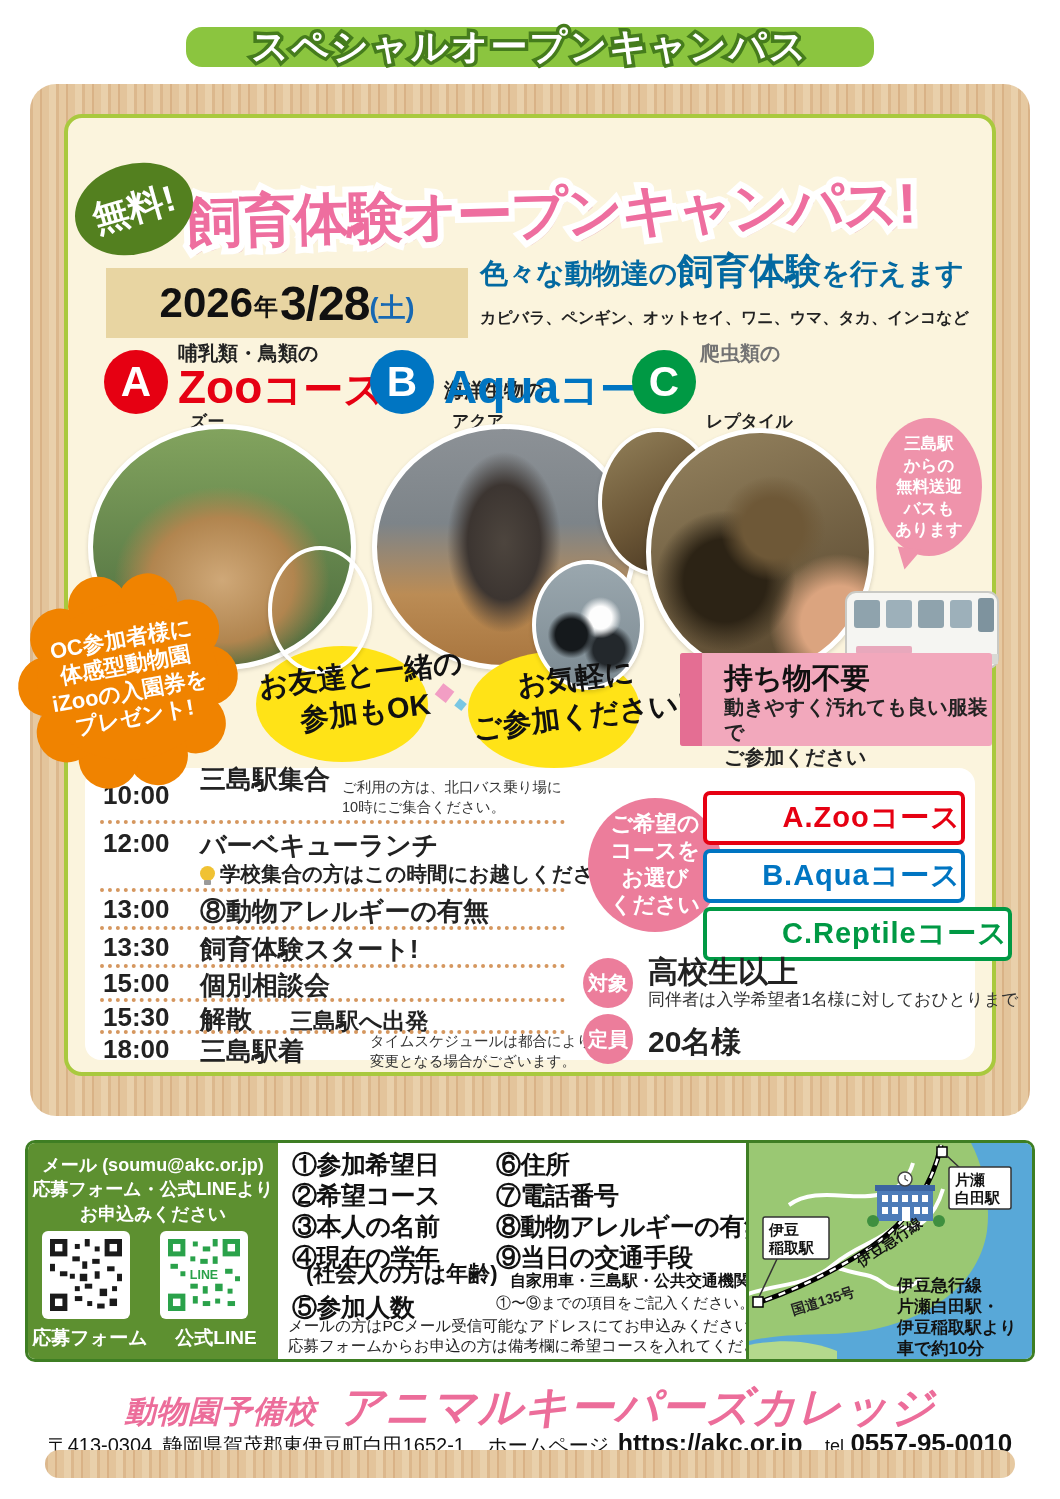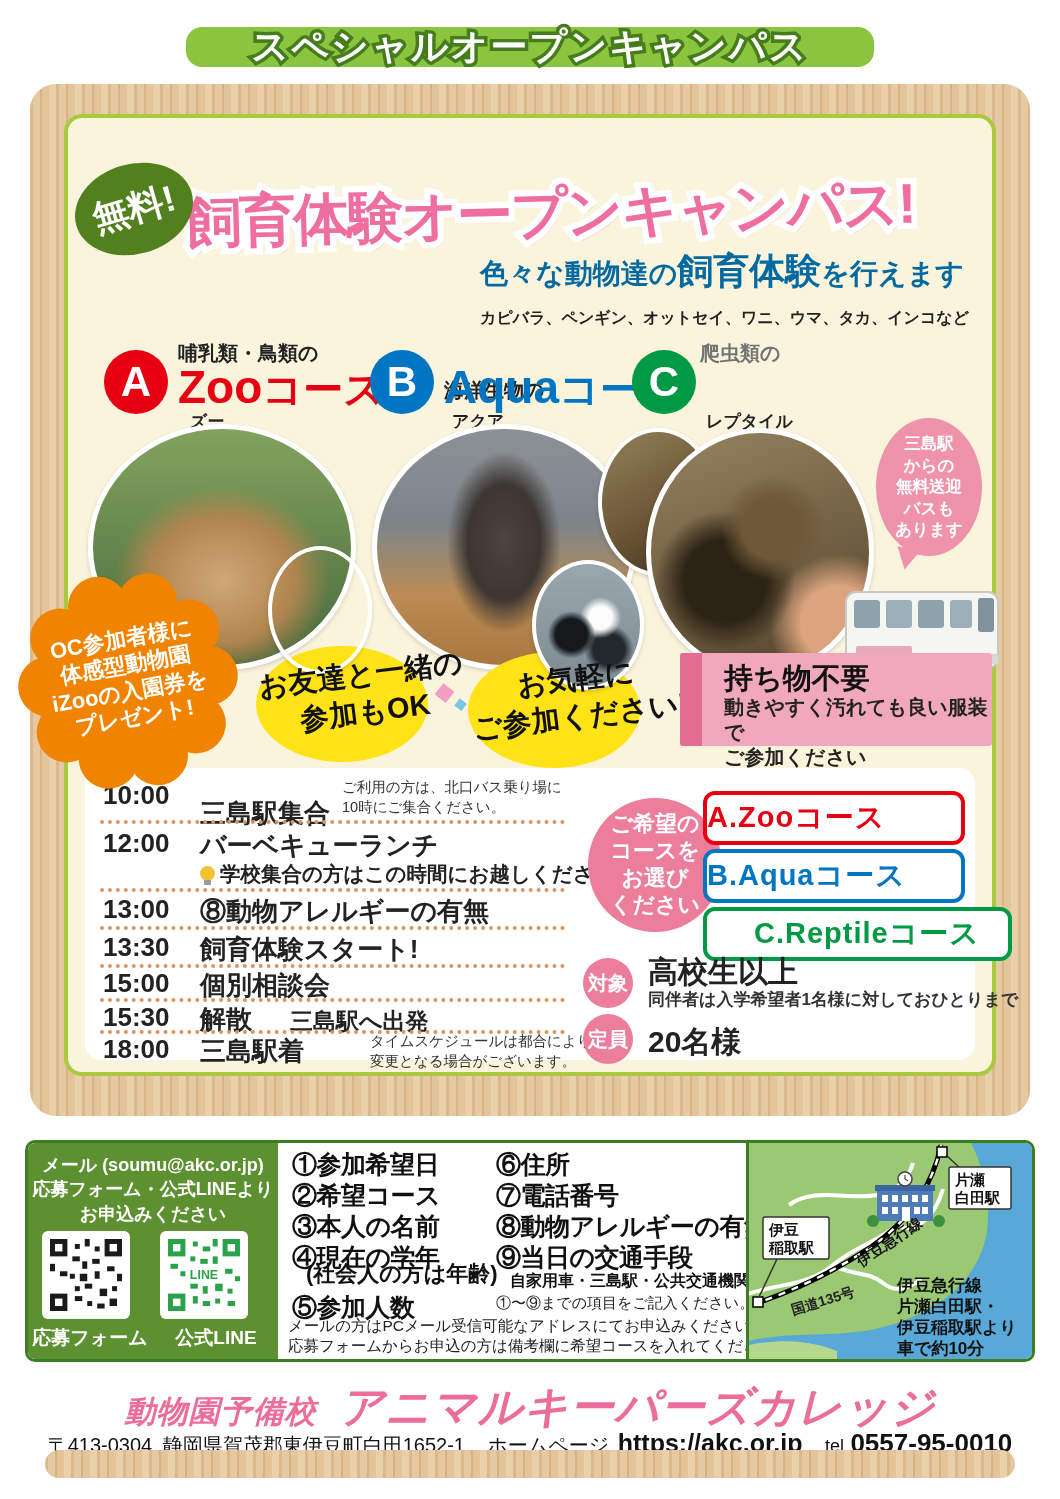--- a/index.html
+++ b/index.html
@@ -16,21 +16,21 @@
   .banner-txt.front{color:#fff;}
   .title-txt{font-size:56px;font-weight:bold;letter-spacing:-2px;}
   .title-txt.back{-webkit-text-stroke:12px #fff;color:#fff;text-shadow:4px 5px 0 rgba(216,120,150,.45);}
   .title-txt.front{color:#ee6e9f;}
   .crs-circle{border-radius:50%;color:#fff;font-weight:bold;font-size:42px;display:flex;
               align-items:center;justify-content:center;}
   .oval{border-radius:50%;border:5px solid #fff;box-shadow:0 2px 4px rgba(0,0,0,.15);}
   .sched-time{font-size:26px;font-weight:bold;color:#222;}
   .sched-act{font-size:26px;font-weight:600;color:#222;}
   .dotline{border-top:4px dotted #d5975f;height:0;}
-  .opt-btn{background:#fff;border-radius:12px;display:flex;align-items:center;justify-content:flex-start;
+  .opt-btn{background:#fff;border-radius:7px;display:flex;align-items:center;justify-content:flex-end;
            font-weight:bold;font-size:29px;letter-spacing:1px;}
   .pcirc{background:#ec7d9b;border-radius:50%;color:#fff;font-weight:bold;display:flex;
          align-items:center;justify-content:center;}
   .petal{position:absolute;left:50%;top:50%;width:60px;height:60px;margin:-30px 0 0 -30px;
          border-radius:50%;background:#f08300;}
   .petal:nth-child(1){transform:rotate(0deg) translateX(80px);}
   .petal:nth-child(2){transform:rotate(36deg) translateX(80px);}
   .petal:nth-child(3){transform:rotate(72deg) translateX(80px);}
   .petal:nth-child(4){transform:rotate(108deg) translateX(80px);}
   .petal:nth-child(5){transform:rotate(144deg) translateX(80px);}
@@ -70,20 +70,27 @@
   <div class="abs stack" style="left:140px;top:176px;width:820px;transform:rotate(-1.5deg);">
     <span class="lay title-txt back">飼育体験オープンキャンパス!</span>
     <span class="front title-txt front">飼育体験オープンキャンパス!</span>
   </div>
 
   <div class="abs" style="left:74px;top:164px;width:120px;height:90px;background:#53801f;border-radius:50%;
               transform:rotate(-16deg);display:flex;align-items:center;justify-content:center;">
     <span style="color:#fff;font-weight:bold;font-size:36px;">無料!</span>
   </div>
 
+  <div class="abs" style="left:106px;top:268px;width:362px;height:70px;background:#e8d5a2;
+              display:flex;align-items:center;justify-content:center;white-space:nowrap;">
+    <span style="font-size:42px;font-weight:bold;color:#111;">2026</span>
+    <span style="font-size:24px;font-weight:bold;color:#111;margin:8px 2px 0 1px;">年</span>
+    <span style="font-size:48px;font-weight:bold;color:#111;letter-spacing:-1px;">3/28</span>
+    <span style="font-size:27px;font-weight:bold;color:#1668b3;margin-top:10px;">(土)</span>
+  </div>
 
   <div class="abs" style="left:480px;top:247px;width:490px;white-space:nowrap;color:#0369a1;font-weight:bold;">
     <span style="font-size:28px;">色々な動物達の</span><span style="font-size:36px;">飼育体験</span><span style="font-size:28px;">を行えます</span>
   </div>
   <div class="abs" style="left:480px;top:308px;width:490px;font-size:16px;font-weight:bold;color:#222;white-space:nowrap;">カピバラ、ペンギン、オットセイ、ワニ、ウマ、タカ、インコなど</div>
 
   <div class="abs crs-circle" style="left:104px;top:350px;width:64px;height:64px;background:#e60012;">
     <span>A</span>
     </div>
   <div class="abs" style="left:178px;top:340px;font-size:20px;font-weight:bold;color:#222;">哺乳類・鳥類の</div>
@@ -202,21 +209,21 @@
     <div class="abs" style="left:44px;top:6px;font-size:29px;font-weight:bold;color:#111;">持ち物不要</div>
     <div class="abs" style="left:44px;top:42px;font-size:20px;color:#222;line-height:1.25;font-weight:600;">
       <div>動きやすく汚れても良い服装で</div>
       <div>ご参加ください</div>
     </div>
   </div>
 
   <div class="abs" style="left:85px;top:768px;width:890px;height:292px;background:#fff;border-radius:16px;"></div>
 
   <div class="abs sched-time" style="left:103px;top:780px;">10:00</div>
-  <div class="abs sched-act" style="left:200px;top:796px;font-family:Liberation Mono, monospace;">三島駅集合</div>
+  <div class="abs sched-act" style="left:200px;top:762px;font-family:Liberation Mono, monospace;">三島駅集合</div>
   <div class="abs small-note" style="left:342px;top:778px;">
     <div>ご利用の方は、北口バス乗り場に</div>
       <div>10時にご集合ください。</div>
     </div>
   <div class="abs dotline" style="left:100px;top:820px;width:465px;"></div>
 
   <div class="abs sched-time" style="left:103px;top:828px;">12:00</div>
   <div class="abs sched-act" style="left:200px;top:828px;">バーベキューランチ</div>
   <div class="abs" style="left:200px;top:860px;font-size:20.5px;font-weight:600;color:#222;">
     <span class="bulb"></span><span>学校集合の方はこの時間にお越しください</span></div>
@@ -262,21 +269,21 @@
     <span>B.Aquaコース</span>
     </div>
   <div class="abs opt-btn" style="left:703px;top:907px;width:254px;height:46px;border:4px solid #009944;color:#009944;padding-left:47px;">
     <span>C.Reptileコース</span>
     </div>
 
   <div class="abs pcirc" style="left:583px;top:958px;width:50px;height:50px;font-size:20px;">
     <span>対象</span>
     </div>
   <div class="abs" style="left:648px;top:952px;font-size:30px;font-weight:600;color:#222;">高校生以上</div>
-  <div class="abs" style="left:648px;top:988px;font-size:17px;color:#333;font-weight:bold;">同伴者は入学希望者1名様に対しておひとりまで</div>
+  <div class="abs" style="left:648px;top:988px;font-size:17px;color:#333;">同伴者は入学希望者1名様に対しておひとりまで</div>
 
   <div class="abs pcirc" style="left:583px;top:1014px;width:50px;height:50px;font-size:20px;">
     <span>定員</span>
     </div>
   <div class="abs" style="left:648px;top:1022px;font-size:30px;font-weight:600;color:#222;">20名様</div>
 
   <div class="abs" style="left:25px;top:1140px;width:1010px;height:222px;border:3px solid #3e7e23;
               border-radius:10px;box-sizing:border-box;background:#fff;overflow:hidden;">
 
     <div class="abs" style="left:0;top:0;width:250px;height:216px;background:#5d9030;">

